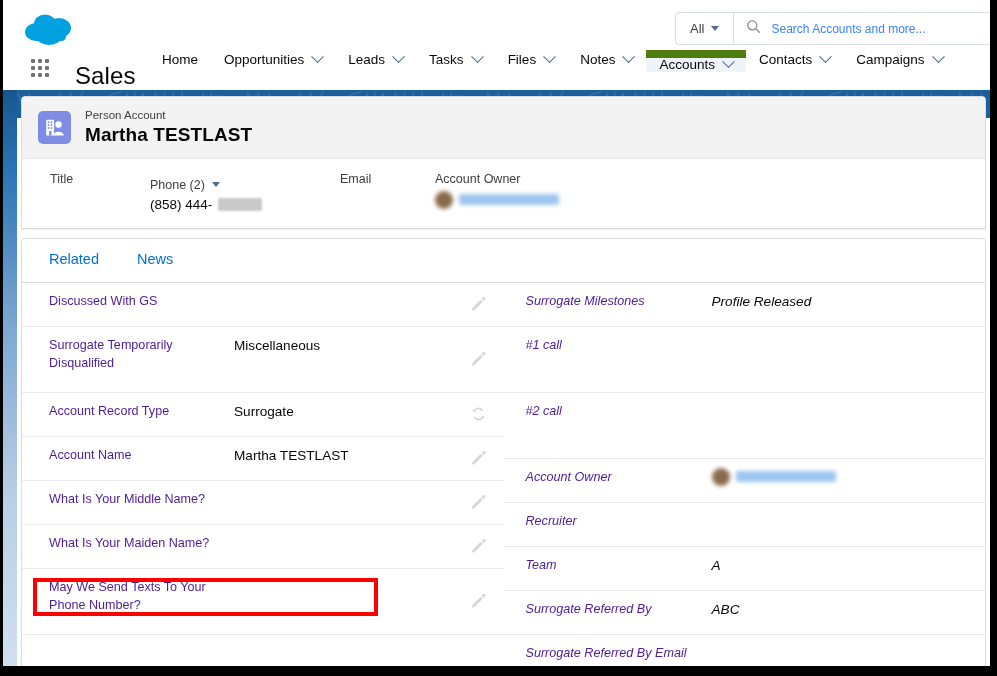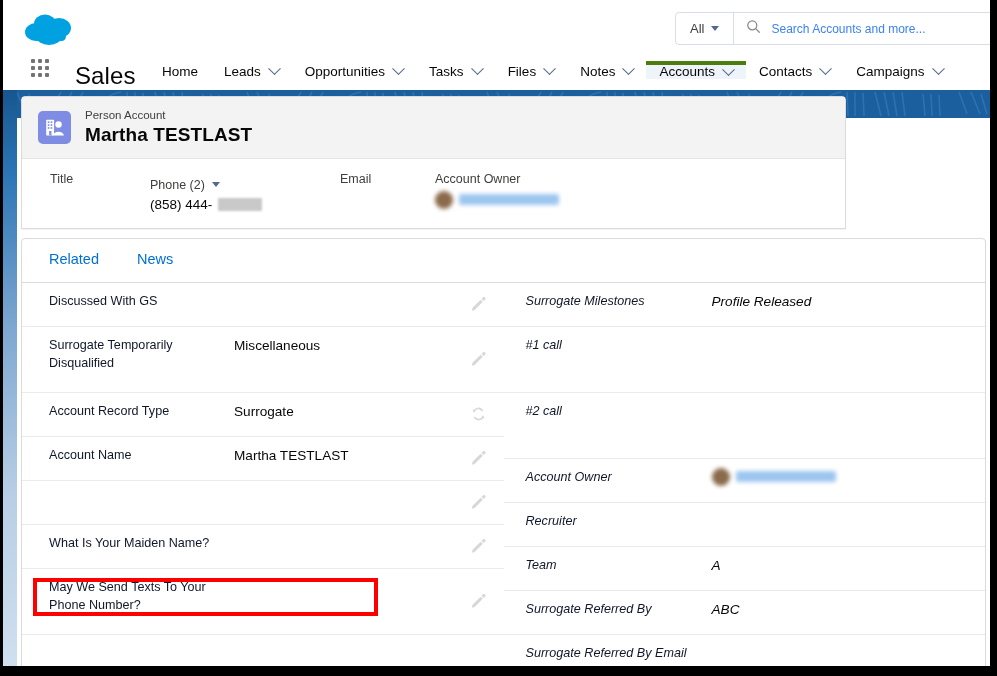--- a/index.html
+++ b/index.html
@@ -123,38 +123,38 @@
     letter-spacing: .1px;
     cursor: pointer;
   }
 
   .nav-items {
     position: absolute;
     left: 146px;
     top: 0;
     height: 40px;
     display: flex;
-    align-items: center;
+    align-items: flex-start;
   }
   .nav-item {
     display: flex;
     align-items: center;
     gap: 9px;
     padding: 0 13px;
     font-size: 13.5px;
     color: #080707;
     cursor: pointer;
     position: relative;
     border-top: 3px solid transparent;
     white-space: nowrap;
   }
   .nav-item .label { line-height: 1; }
   .nav-item.active {
     background: #eef4fa;
-    border-top: 4px solid #4d7c0f;
+    border-top: 8px solid #4d7c0f;
   }
   .nav-caret {
     width: 9px; height: 9px;
     border-right: 1.6px solid #54698d;
     border-bottom: 1.6px solid #54698d;
     transform: rotate(45deg) translate(-2px,-2px);
   }
 
   
   .banner {
@@ -183,21 +183,21 @@
     position: absolute;
     left: 14px;
     top: 96px;
     width: 973px;
     height: 570px;
   }
 
   .record-header {
     position: relative;
     margin-left: 4px;
-    width: 825px;
+    width: 965px;
     background: #fca5a5;
     border: 1px solid #dddbda;
     border-radius: 4px 4px 0 0;
     box-shadow: 0 1px 1px rgba(0,0,0,.05);
   }
 
   .rh-top {
     display: flex;
     align-items: center;
     gap: 14px;
@@ -307,21 +307,21 @@
   }
   .fcol.left .frow { padding-left: 27px; padding-right: 20px; }
   .fcol.right .frow { padding-left: 22px; padding-right: 14px; font-style: italic; }
 
   .frow.tall { min-height: 66px; }
 
   .flabel {
     width: 185px;
     flex: 0 0 185px;
     font-size: 12.6px;
-    color: #0f172a;
+    color: #4c1d95;
     line-height: 1.45;
     display: flex;
     align-items: flex-start;
     gap: 6px;
     flex-wrap: wrap;
   }
   .fcol.right .flabel { width: 186px; flex: 0 0 186px; }
   .fvalue {
     flex: 1;
     font-size: 13.6px;
@@ -426,25 +426,25 @@
             <i></i>
             <i></i>
             <i></i>
         </div>
         <div class="app-name">Sales</div>
         <div class="nav-items" id="nav-items">
             <div class="nav-item">
               <span class="label">Home</span>
             </div>
             <div class="nav-item">
+              <span class="label">Opportunities</span>
+              <span class="nav-caret"></span>
+            </div>
+            <div class="nav-item">
               <span class="label">Leads</span>
-              <span class="nav-caret"></span>
-            </div>
-            <div class="nav-item">
-              <span class="label">Opportunities</span>
               <span class="nav-caret"></span>
             </div>
             <div class="nav-item">
               <span class="label">Tasks</span>
               <span class="nav-caret"></span>
             </div>
             <div class="nav-item">
               <span class="label">Files</span>
               <span class="nav-caret"></span>
             </div>
@@ -611,20 +611,23 @@
                 <div class="flabel">
                   <span>Account Name</span>
                 </div>
                 <div class="fvalue">Martha TESTLAST</div>
                 <span class="edit-icon"><svg viewBox="0 0 16 16" width="15" height="15" aria-hidden="true">
                     <path d="M1.6 12.1 L10.3 3.4 l2.3 2.3 l-8.7 8.7 l-3 .7 z" fill="#8d8d8d"></path>
                     <path d="M11.2 2.5 L12.9 .8 a1.2 1.2 0 0 1 1.7 0 l.6 .6 a1.2 1.2 0 0 1 0 1.7 l-1.7 1.7 z" fill="#8d8d8d"></path>
                   </svg></span>
               </div>
               <div class="frow">
+                <div class="flabel">
+                  <span>What Is Your Middle Name?</span>
+                </div>
                 <div class="fvalue"></div>
                 <span class="edit-icon"><svg viewBox="0 0 16 16" width="15" height="15" aria-hidden="true">
                     <path d="M1.6 12.1 L10.3 3.4 l2.3 2.3 l-8.7 8.7 l-3 .7 z" fill="#8d8d8d"></path>
                     <path d="M11.2 2.5 L12.9 .8 a1.2 1.2 0 0 1 1.7 0 l.6 .6 a1.2 1.2 0 0 1 0 1.7 l-1.7 1.7 z" fill="#8d8d8d"></path>
                   </svg></span>
               </div>
               <div class="frow">
                 <div class="flabel">
                   <span>What Is Your Maiden Name?</span>
                 </div>

